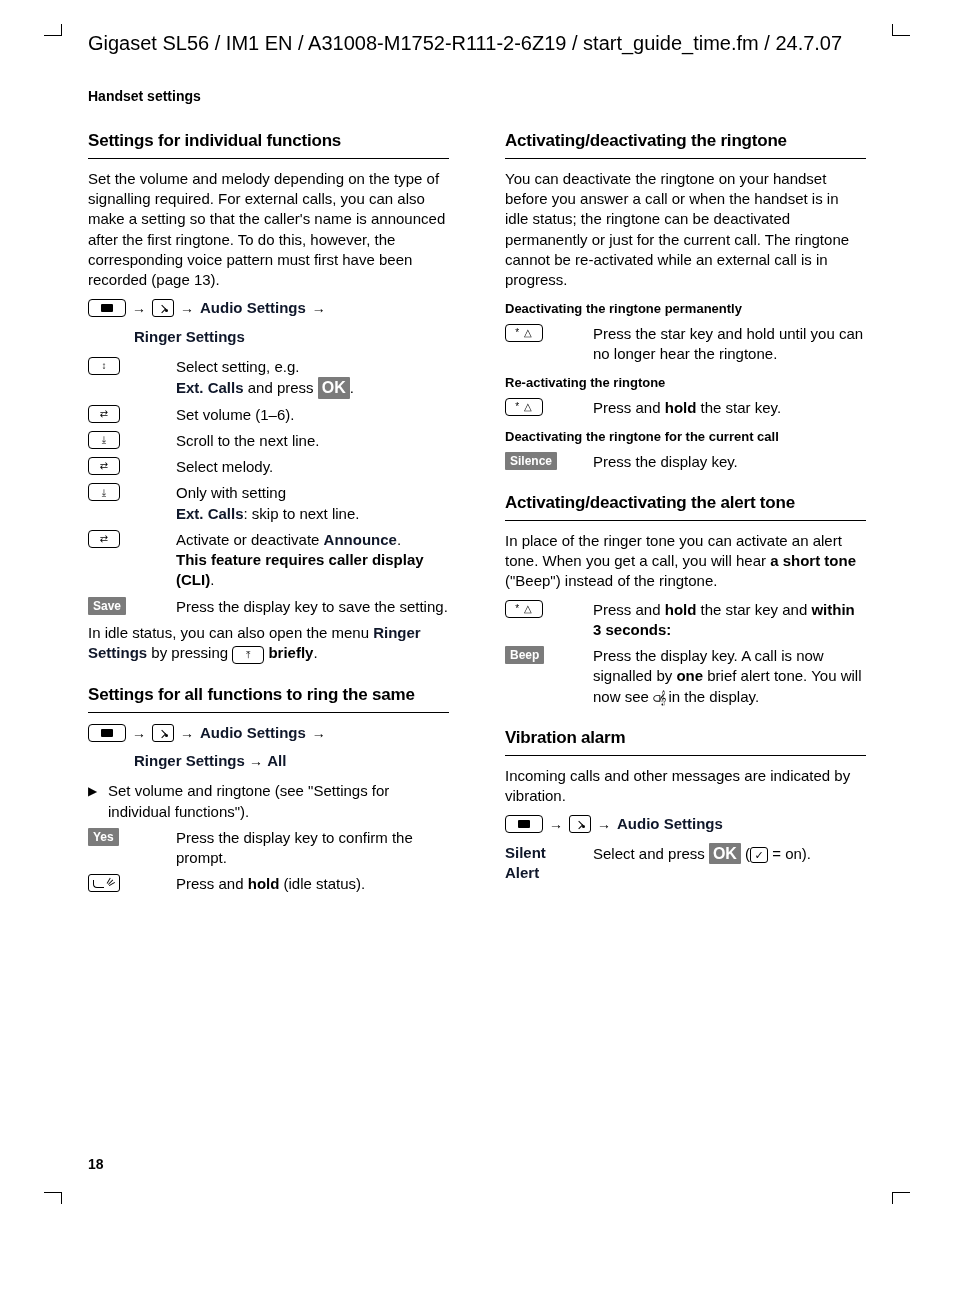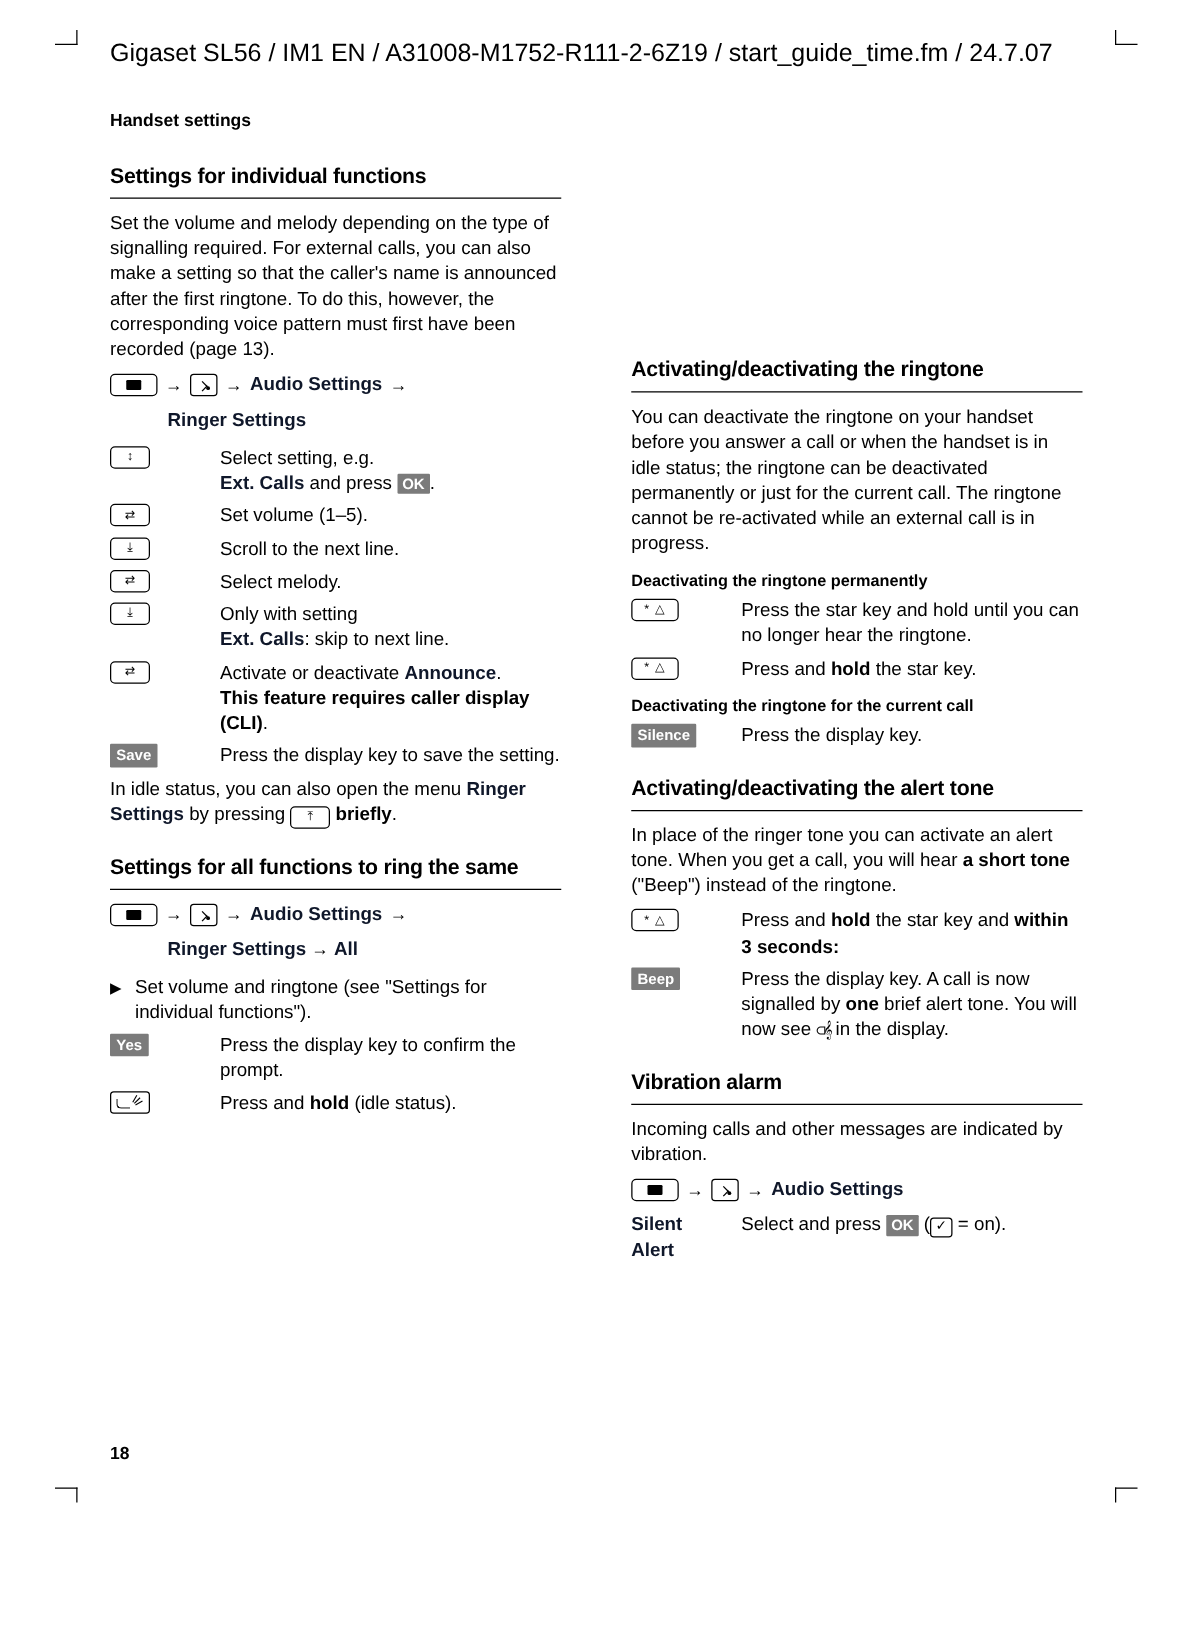--- a/index.html
+++ b/index.html
@@ -38,21 +38,20 @@
     padding: 0 28px;
   }
   .section-top {
     font-weight: bold;
     font-size: 14px;
     margin-bottom: 24px;
   }
   .columns {
     display: flex;
     gap: 56px;
-    align-items: center;
   }
   .col {
     flex: 1;
     min-width: 0;
   }
   h2 {
     font-size: 17px;
     font-weight: bold;
     border-bottom: 1px solid #000;
     padding-bottom: 5px;
@@ -139,21 +138,21 @@
   .row .right { flex: 1; }
   .badge {
     display: inline-block;
     background: #7b7b7b;
     color: #fff;
     font-size: 12px;
     font-weight: bold;
     padding: 1px 5px;
     border-radius: 1px;
   }
-  .badge-ok { font-size:12px; padding:0px 4px; }
+  .badge-ok { font-size:16px; padding:0px 4px; }
   .check-box {
     display:inline-flex; align-items:center; justify-content:center;
     border:1.2px solid #000; border-radius:3px; width:18px; height:16px;
     font-size:11px;
   }
   .bullet-row { display:flex; gap:8px; margin-bottom:6px; }
   .bullet-row .tri { flex:0 0 12px; font-size:12px; padding-top:2px; }
   .page-num {
     font-weight: bold;
     font-size: 14px;
@@ -205,21 +204,21 @@
             </div>
           <div class="right"><span>Select setting, e.g.</span><br>
             <span class="grey">Ext. Calls</span><span> and press </span><span class="badge badge-ok">OK</span><span>.</span>
           </div>
         </div>
 
         <div class="row">
           <div class="left">
               <span class="key-box">⇄</span>
             </div>
-          <div class="right">Set volume (1–5).</div>
+          <div class="right">Set volume (1–6).</div>
         </div>
 
         <div class="row">
           <div class="left">
               <span class="key-box">⤓</span>
             </div>
           <div class="right">Scroll to the next line.</div>
         </div>
 
         <div class="row">
@@ -305,20 +304,21 @@
         <p>You can deactivate the ringtone on your handset before you answer a call or when the handset is in idle status; the ringtone can be deactivated permanently or just for the current call. The ringtone cannot be re-activated while an external call is in progress.</p>
 
         <h3>Deactivating the ringtone permanently</h3>
         <div class="row">
           <div class="left">
               <span class="key-box wide key-star">* △</span>
             </div>
           <div class="right">Press the star key and hold until you can no longer hear the ringtone.</div>
         </div>
 
+        <h3>Re-activating the ringtone</h3>
         <div class="row">
           <div class="left">
               <span class="key-box wide key-star">* △</span>
             </div>
           <div class="right"><span>Press and </span><b>hold</b><span> the star key.</span></div>
         </div>
 
         <h3>Deactivating the ringtone for the current call</h3>
         <div class="row">
           <div class="left">

